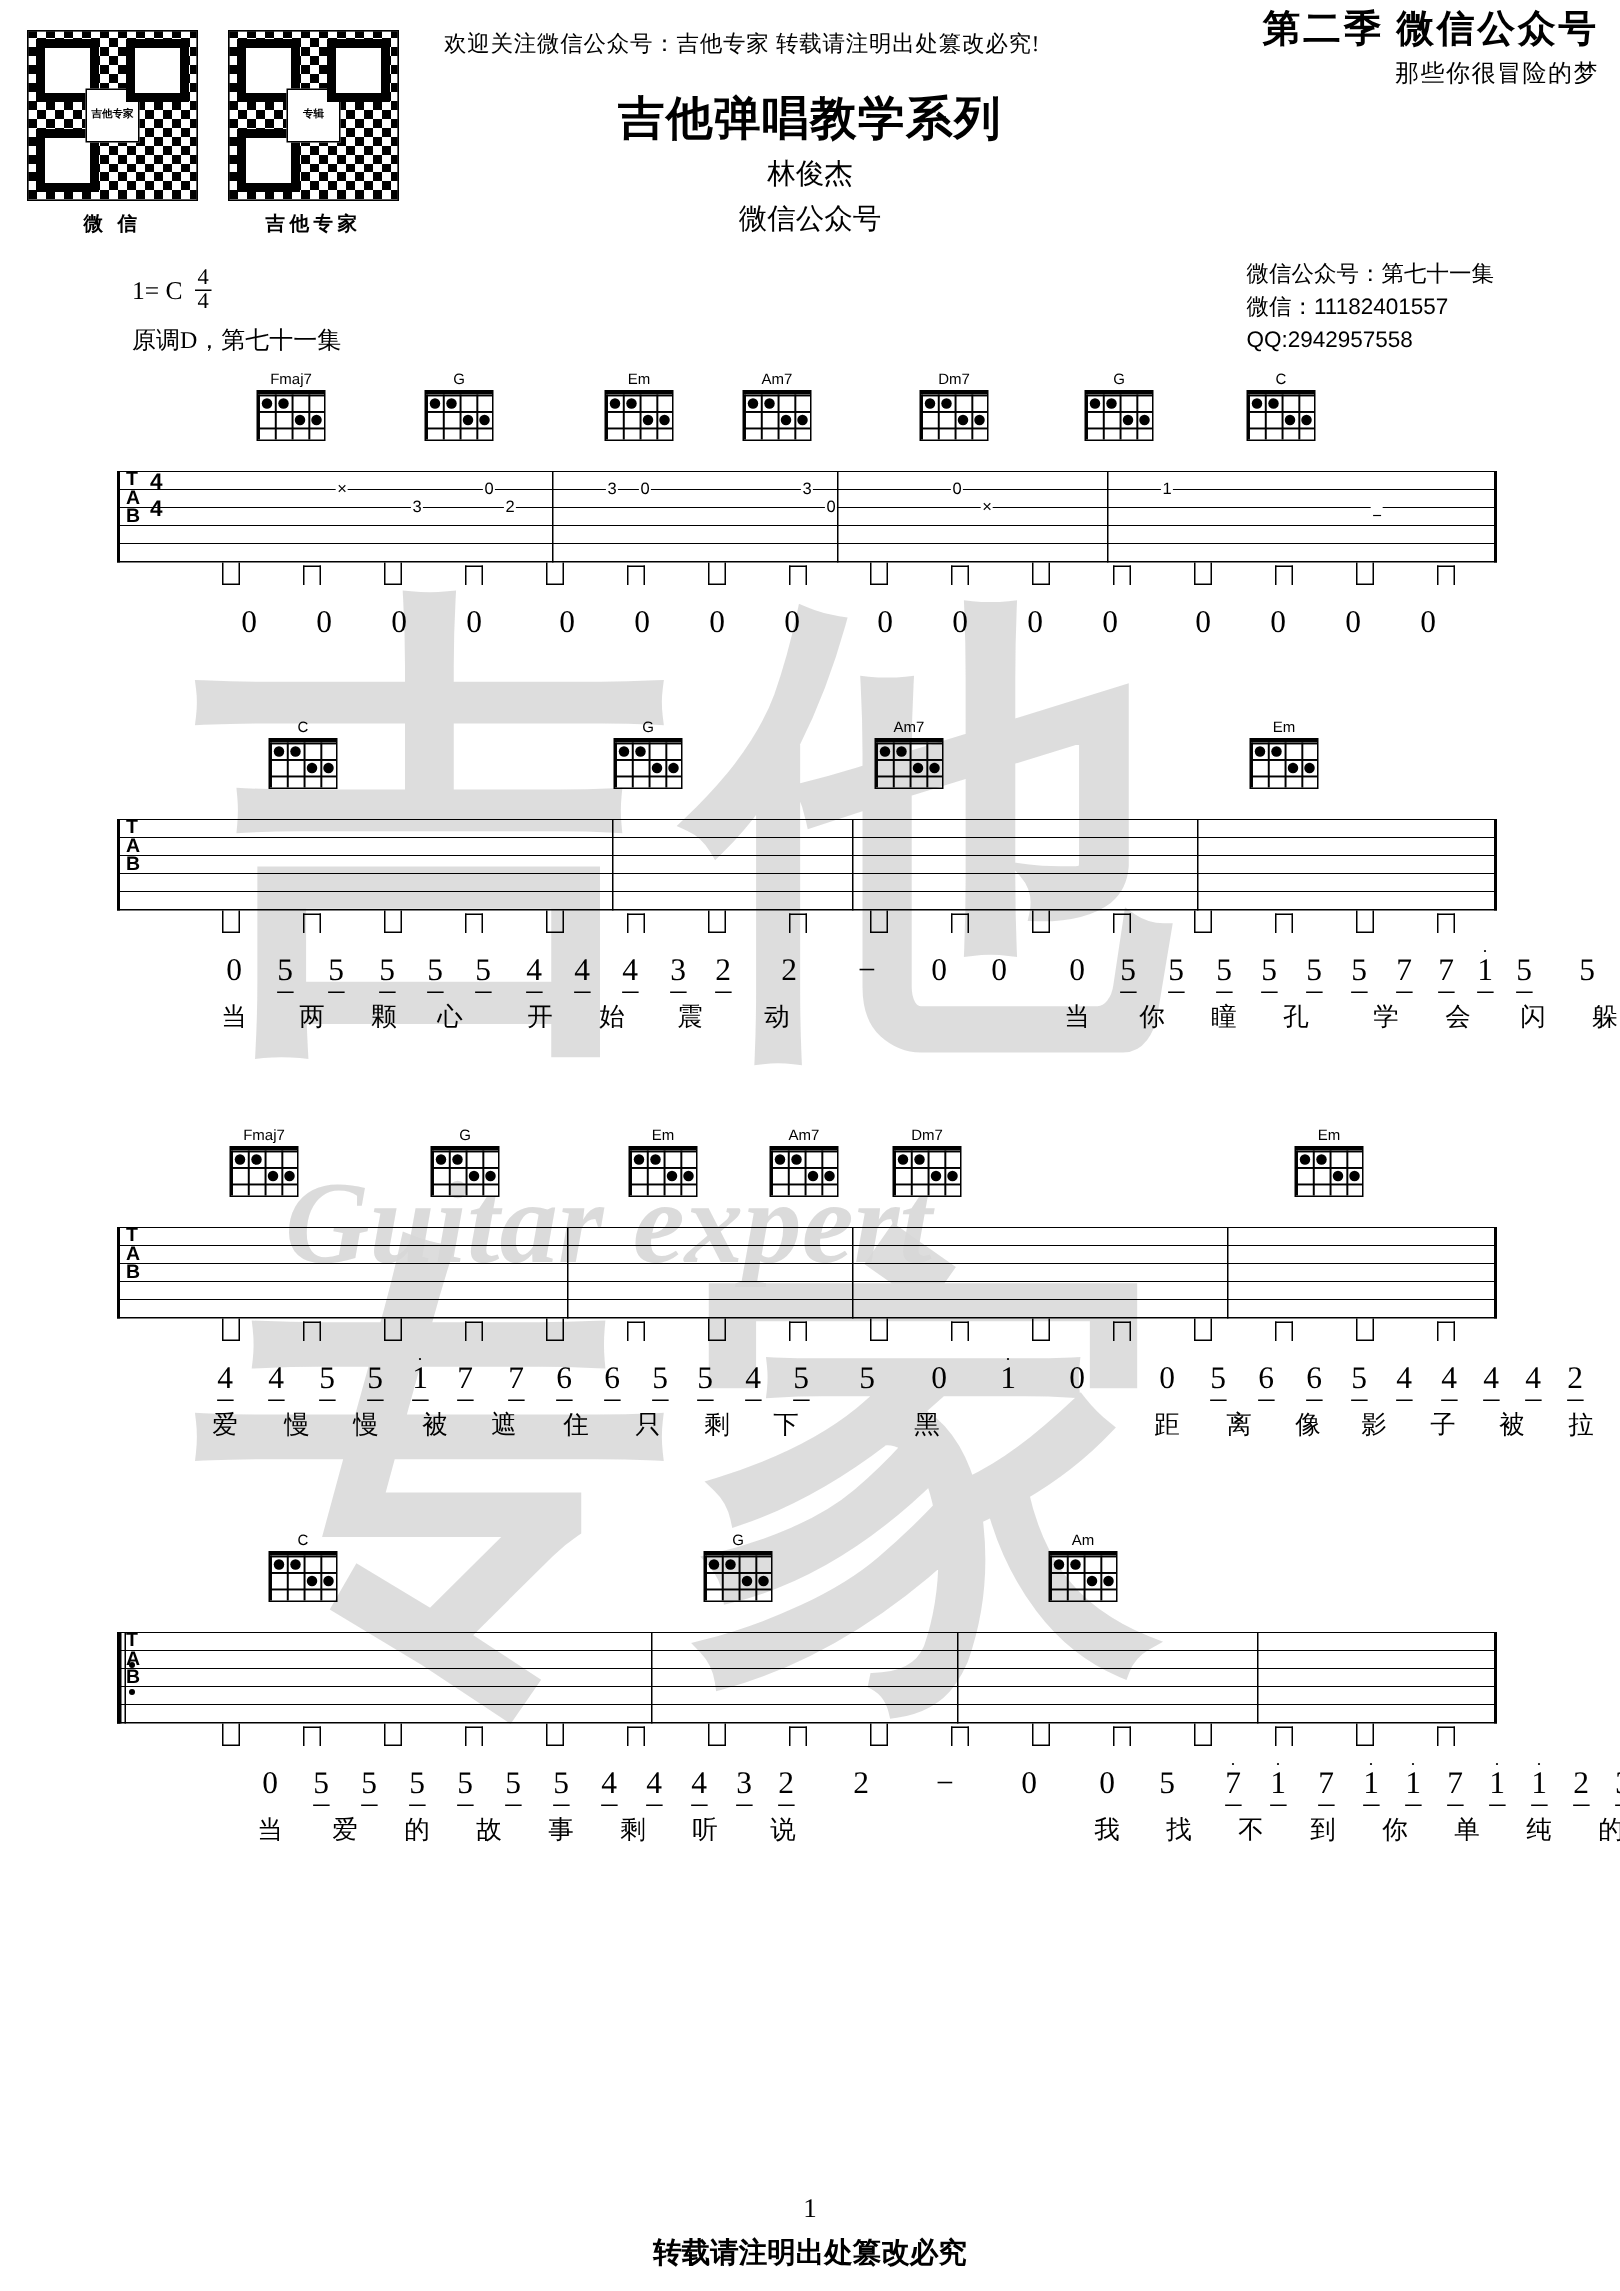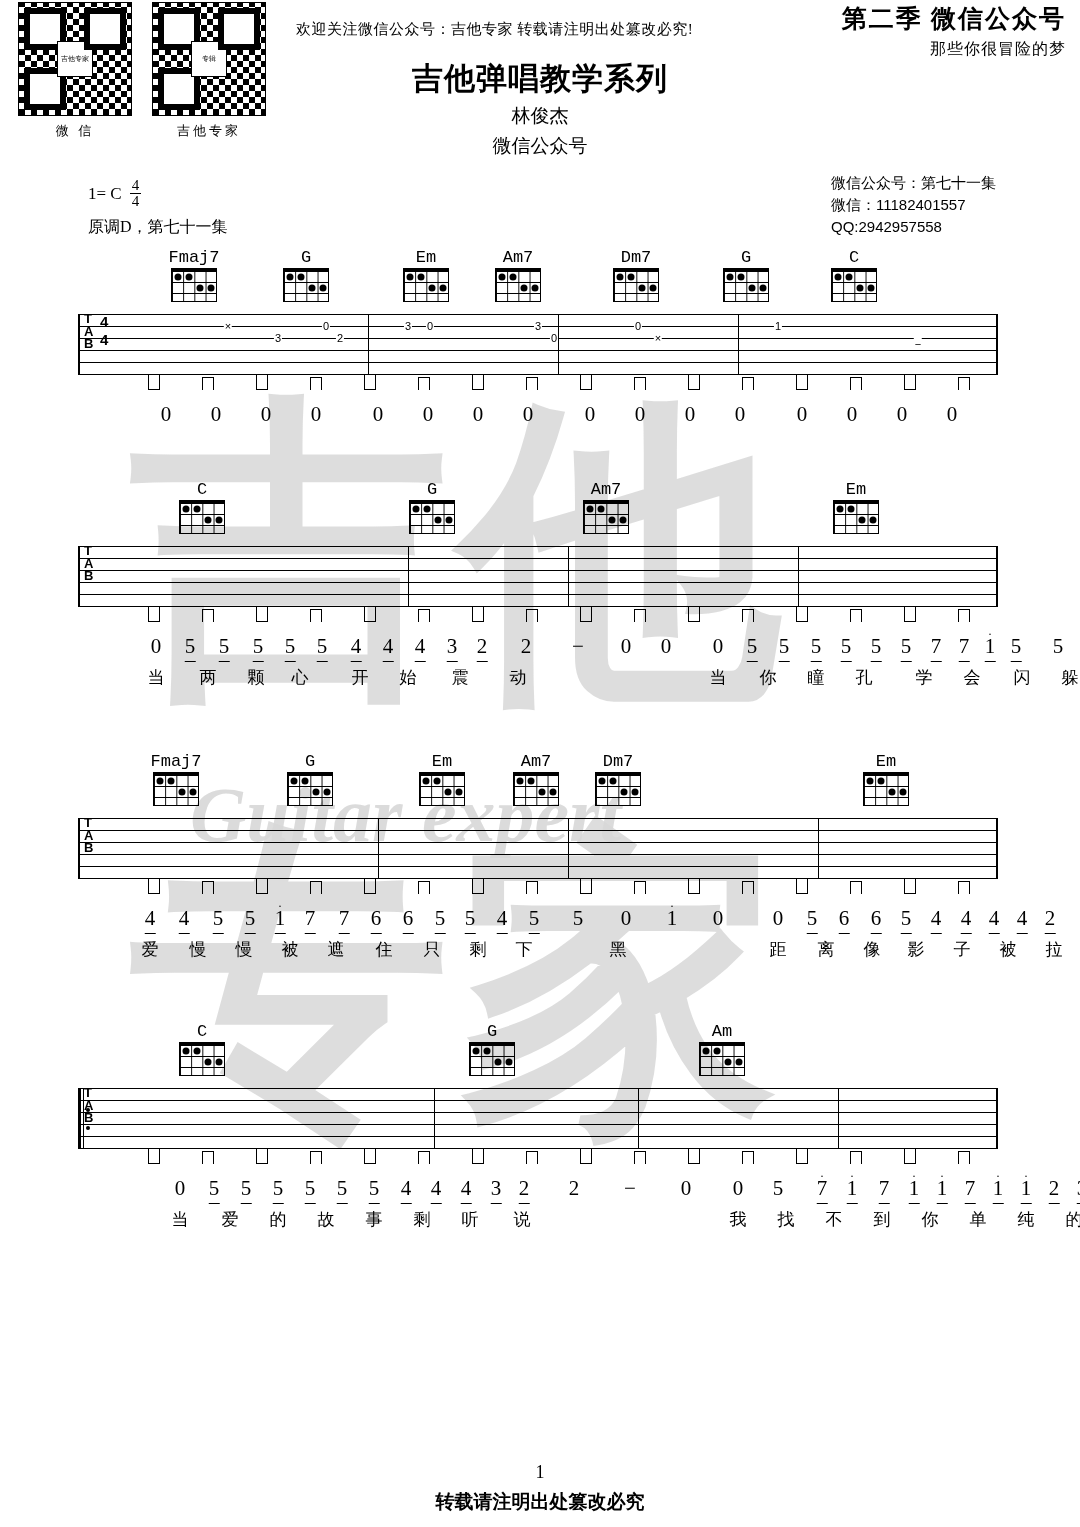--- a/index.html
+++ b/index.html
@@ -12,22 +12,23 @@
     height: 1527px;
     position: relative;
     font-family: "Liberation Serif", serif;
     color: #000;
     overflow: hidden;
   }
 
   
   .qr-block {
     position: absolute;
-    left: 18px; top: 2px;
+    left: 18px; top: 20px;
     width: 260px;
+    font-weight: bold;
   }
   .qr-row { display: flex; gap: 20px; }
   .qr {
     width: 114px; height: 114px;
     background:
       repeating-linear-gradient(90deg, #000 0 6px, #fff 6px 12px),
       repeating-linear-gradient(0deg, #000 0 6px, #fff 6px 12px);
     background-blend-mode: difference;
     position: relative;
     border: 1px solid #000;
@@ -169,22 +170,22 @@
   .chords-row {
     position: relative;
     height: 58px;
   }
   .chord {
     position: absolute;
     width: 56px;
     text-align: center;
   }
   .chord .cname {
-    font-size: 17px;
-    font-family: Liberation Mono, monospace;
+    font-size: 10px;
+    font-family: Liberation Sans, sans-serif;
     margin-bottom: 1px;
   }
   .diagram {
     position: relative;
     width: 46px;
     height: 34px;
     margin: 0 auto;
     border: 1.2px solid #000;
     box-sizing: border-box;
     background:

